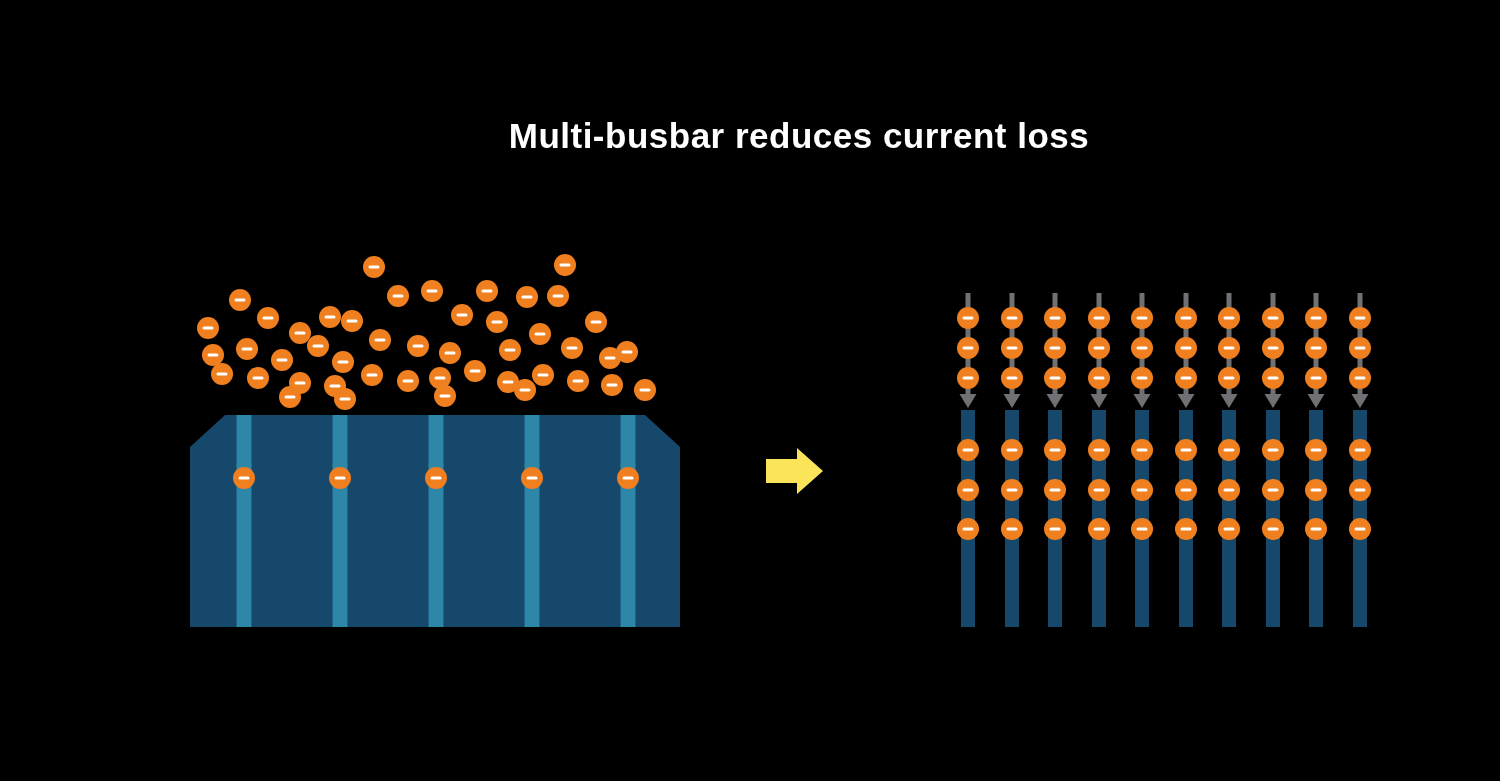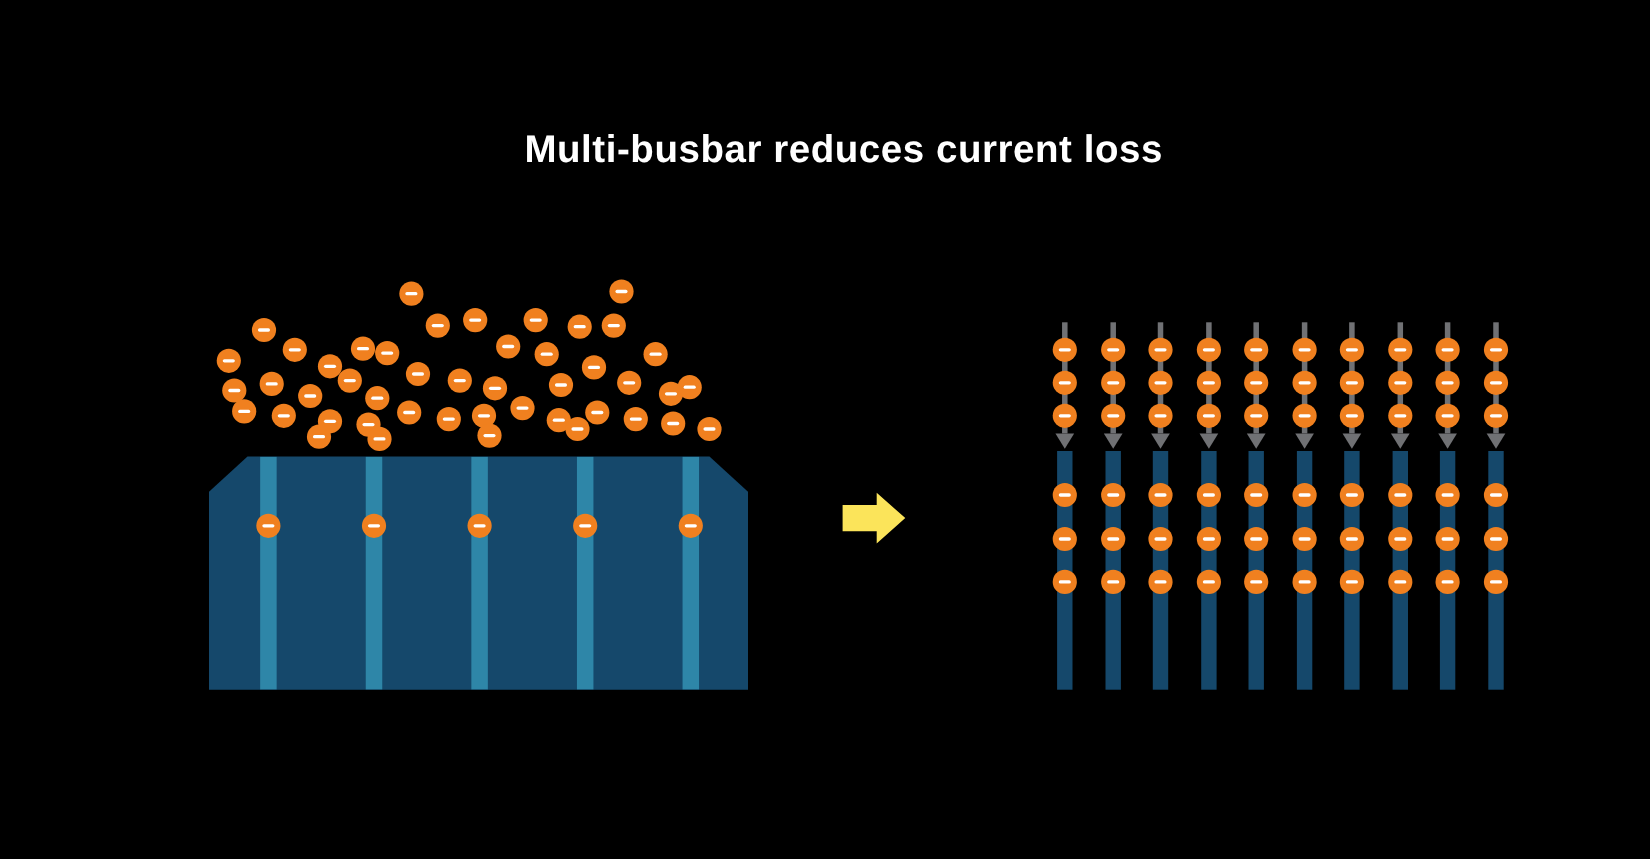--- a/index.html
+++ b/index.html
@@ -11,21 +11,21 @@
     position: relative;
     width: 1500px;
     height: 781px;
     background: #000000;
     overflow: hidden;
     font-family: "Liberation Sans", sans-serif;
   }
   .diagram-title {
     position: absolute;
     top: 116px;
-    left: 767px;
+    left: 799px;
     transform: translateX(-50%);
     margin: 0;
     color: #ffffff;
     font-size: 35px;
     font-weight: bold;
     letter-spacing: 0.5px;
     white-space: nowrap;
   }
   .diagram-svg {
     position: absolute;

